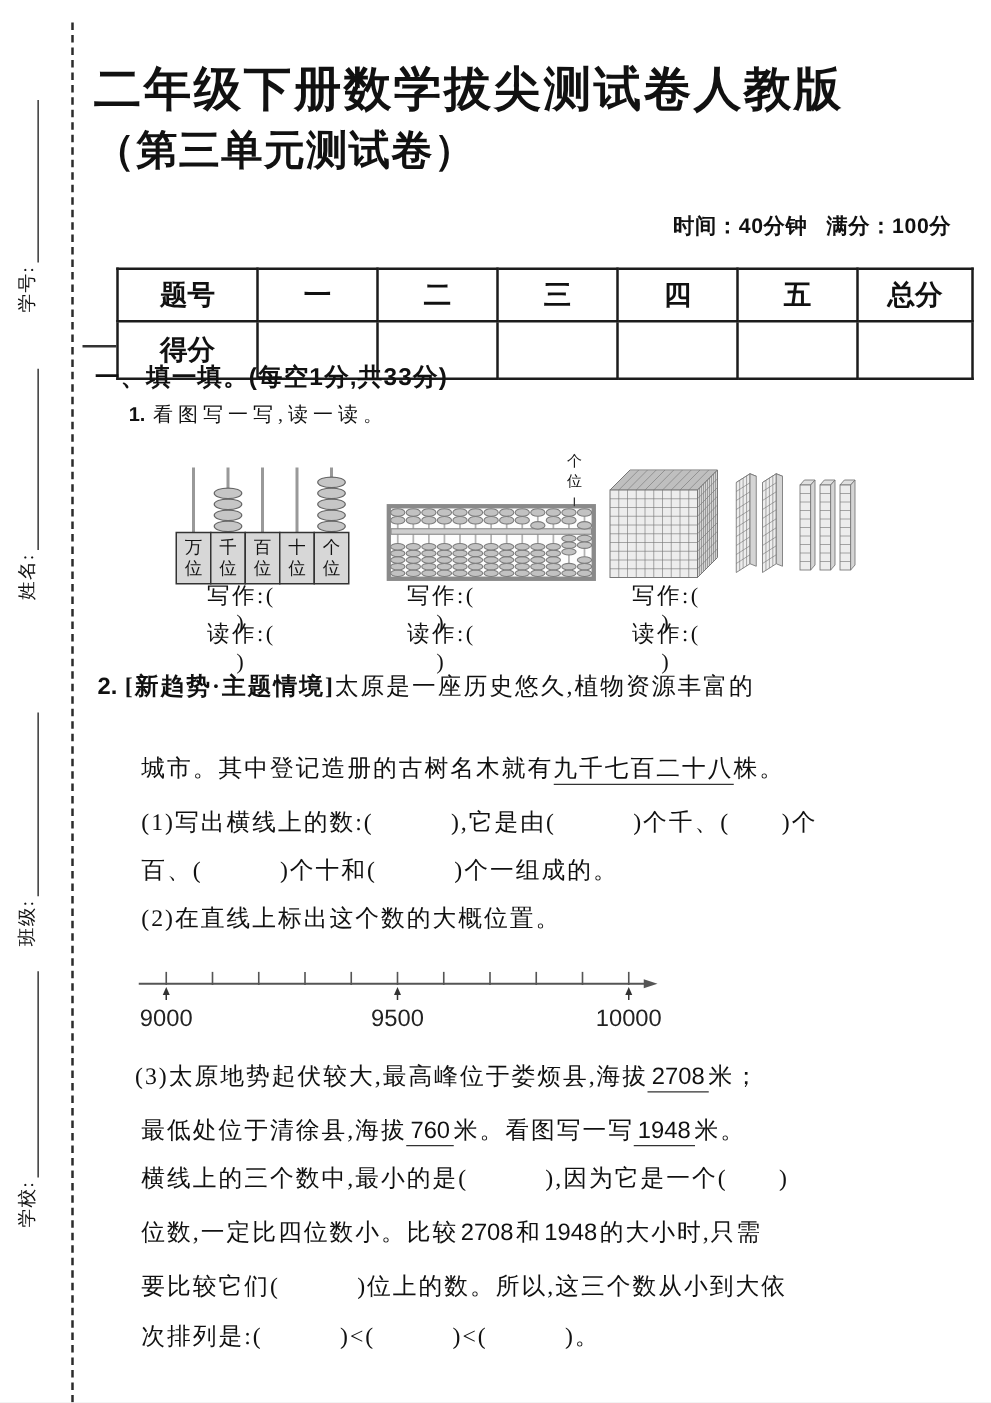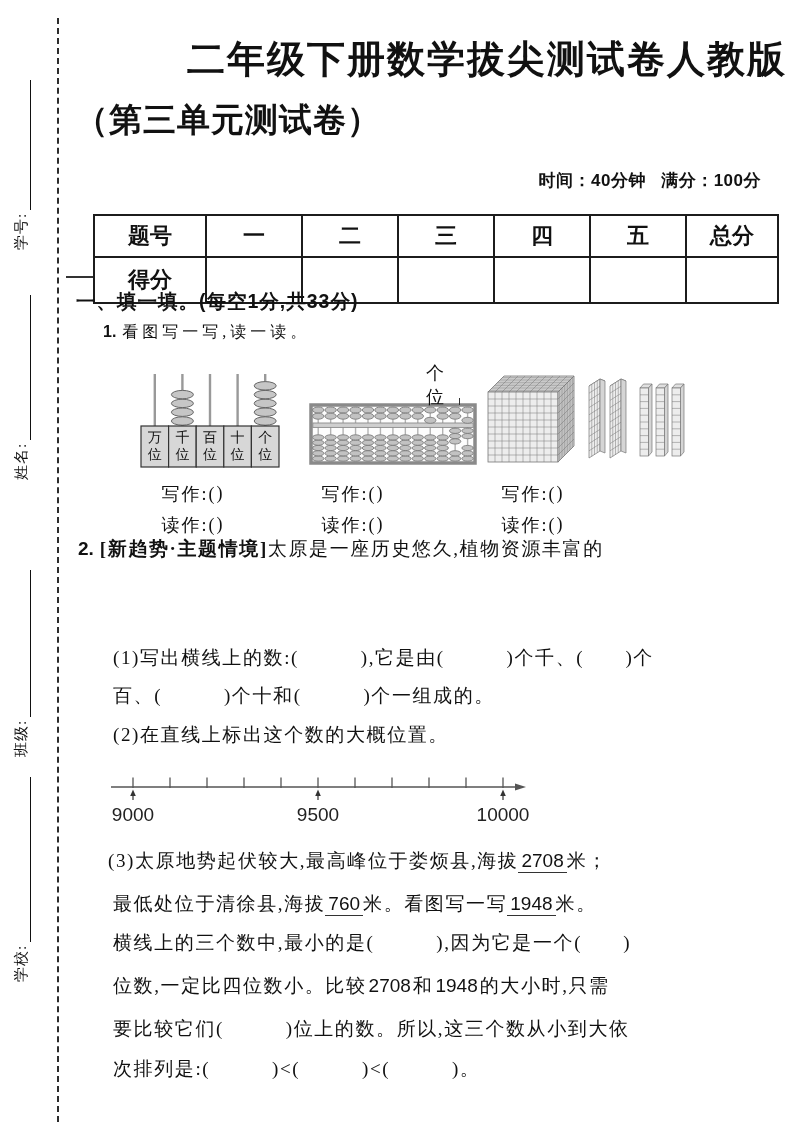--- a/index.html
+++ b/index.html
@@ -13,21 +13,21 @@
   .side-field{position:absolute;left:12px;transform:rotate(-90deg);transform-origin:0 0;
               display:flex;align-items:flex-end;font-size:15px;white-space:nowrap;}
   .sf-label{letter-spacing:1px;}
   .sf-line{flex:1;margin-left:3px;border-bottom:1.6px solid #111;height:15px;}
   .f-id{top:250px;width:170px;}
   .f-name{top:480px;width:185px;}
   .f-class{top:757px;width:187px;}
   .f-school{top:982px;width:205px;}
 
   
-  .title{position:absolute;left:75px;top:34px;width:712px;text-align:right;font-size:38px;letter-spacing:2px;}
+  .title{position:absolute;left:75px;top:46px;width:712px;text-align:left;font-size:38px;letter-spacing:2px;}
   .subtitle{position:absolute;left:75px;top:98px;width:712px;text-align:left;font-size:33px;letter-spacing:1px;}
   .meta{position:absolute;right:32px;top:169px;font-size:17px;letter-spacing:.5px;}
   .meta span{margin-left:10px;}
 
   
   .score-table{position:absolute;left:93px;top:198px;border-collapse:collapse;table-layout:fixed;margin-top:16px;}
   .score-table td{border:2.2px solid #1c1c1c;text-align:center;vertical-align:middle;
                   font-family:"Liberation Sans",sans-serif;font-weight:bold;font-size:22px;padding:0;}
   .score-table tr:first-child td{height:40px;}
   .score-table tr:last-child td{height:44px;}
@@ -35,27 +35,27 @@
   
   .sec-heading{position:absolute;left:76px;top:288px;font-size:19.5px;letter-spacing:1px;}
   .q1-line{position:absolute;left:103px;top:322px;font-size:16px;letter-spacing:4px;}
   .qnum{font-family:"Liberation Sans",sans-serif;font-weight:bold;letter-spacing:0;margin-right:6px;}
 
   
   .fig{position:absolute;}
   .fig-frame{left:139px;top:371px;}
   .fig-abacus{left:309px;top:403px;}
   .fig-blocks{left:486px;top:372px;}
-  .unit-label{position:absolute;left:426px;top:361px;width:17px;font-size:18px;line-height:1.35;
-              text-align:left;letter-spacing:0;}
+  .unit-label{position:absolute;left:451px;top:361px;width:17px;font-size:12px;line-height:1.35;
+              text-align:center;letter-spacing:0;}
   .unit-tick{position:absolute;left:459px;top:398px;height:7px;border-left:1.6px solid #333;}
 
   
   .ans-col{position:absolute;width:142px;font-size:18px;letter-spacing:2px;}
-  .ans-col .row{display:flex;justify-content:center;height:31px;align-items:center;}
+  .ans-col .row{display:flex;justify-content:flex-end;height:31px;align-items:center;flex-direction:column;}
   .ac1{left:122px;top:478px;}
   .ac2{left:282px;top:478px;}
   .ac3{left:462px;top:478px;}
 
   
   .tline{position:absolute;font-size:19px;letter-spacing:1.6px;white-space:nowrap;}
   .qtag{font-weight:bold;}
   .cn-u{border-bottom:1.6px solid #333;padding-bottom:1px;}
   .num{font-family:"Liberation Sans",sans-serif;letter-spacing:0;padding:0 2px;}
   .num-u{font-family:"Liberation Sans",sans-serif;letter-spacing:0;border-bottom:1.6px solid #333;padding:0 3px 1px;}
@@ -440,20 +440,23 @@
     </div>
     <div class="row">
       <span>读作:(</span>
       <span>)</span>
     </div>
   </div>
 
   <div class="tline q2-l1">
     <span class="qnum">2.</span><span class="qtag">[新趋势·主题情境]</span><span>太原是一座历史悠久,植物资源丰富的</span>
   </div>
+  <div class="tline q2-l2">
+    <span>城市。其中登记造册的古树名木就有</span><span class="cn-u">九千七百二十八</span><span>株。</span>
+  </div>
   <div class="tline q2-l3">(1)写出横线上的数:(　　　),它是由(　　　)个千、(　　)个</div>
   <div class="tline q2-l4">百、(　　　)个十和(　　　)个一组成的。</div>
   <div class="tline q2-l5">(2)在直线上标出这个数的大概位置。</div>
 
   <svg class="nl-svg" width="430" height="62" viewBox="0 0 430 62">
       <line x1="6" y1="18" x2="412" y2="18" stroke="#555" stroke-width="1.6"></line>
       <polygon points="421,18 410,14.4 410,21.6" fill="#555"></polygon>
       <line x1="28" y1="8.5" x2="28" y2="19" stroke="#555" stroke-width="1.3"></line>
       <line x1="65" y1="8.5" x2="65" y2="19" stroke="#555" stroke-width="1.3"></line>
       <line x1="102" y1="8.5" x2="102" y2="19" stroke="#555" stroke-width="1.3"></line>

